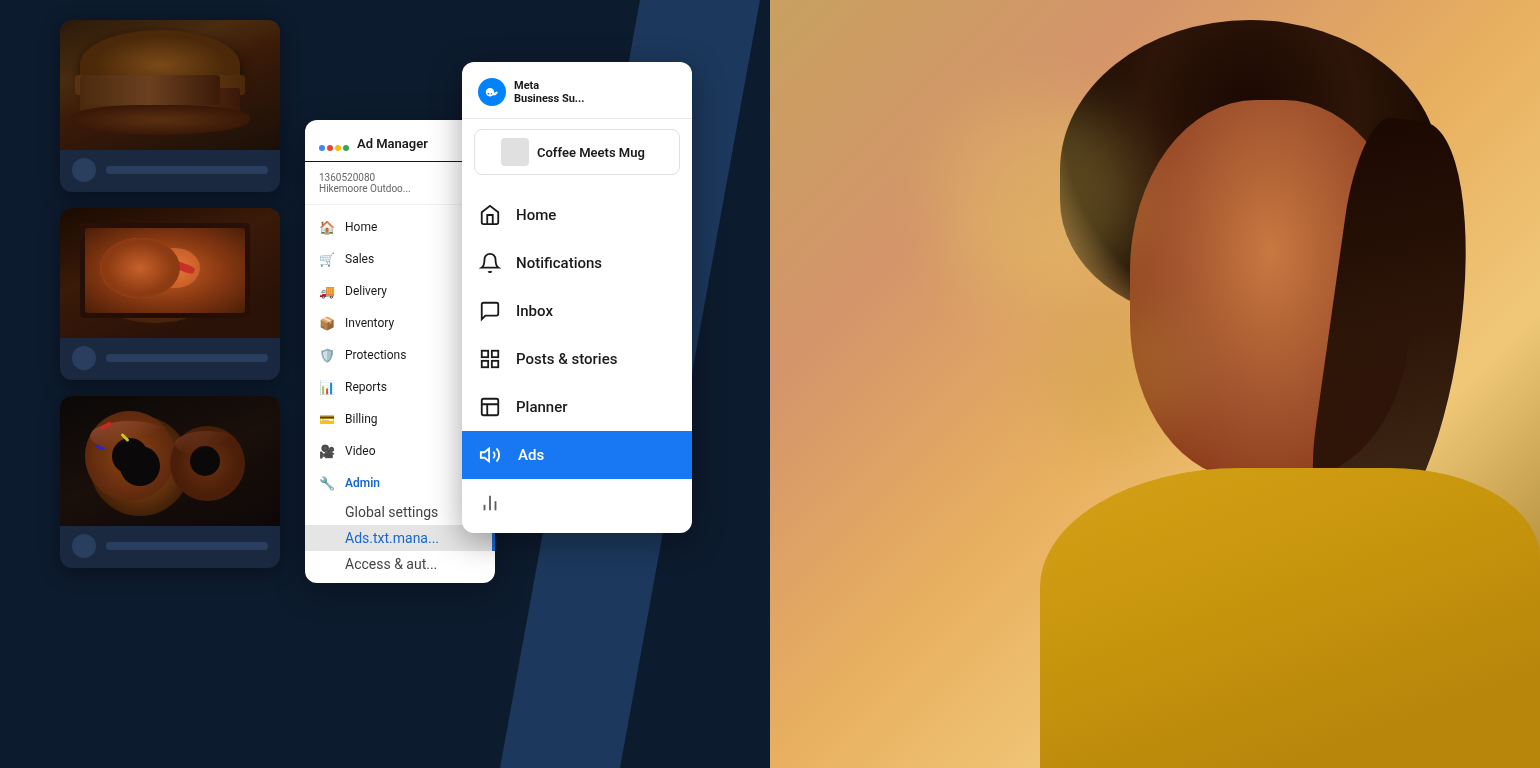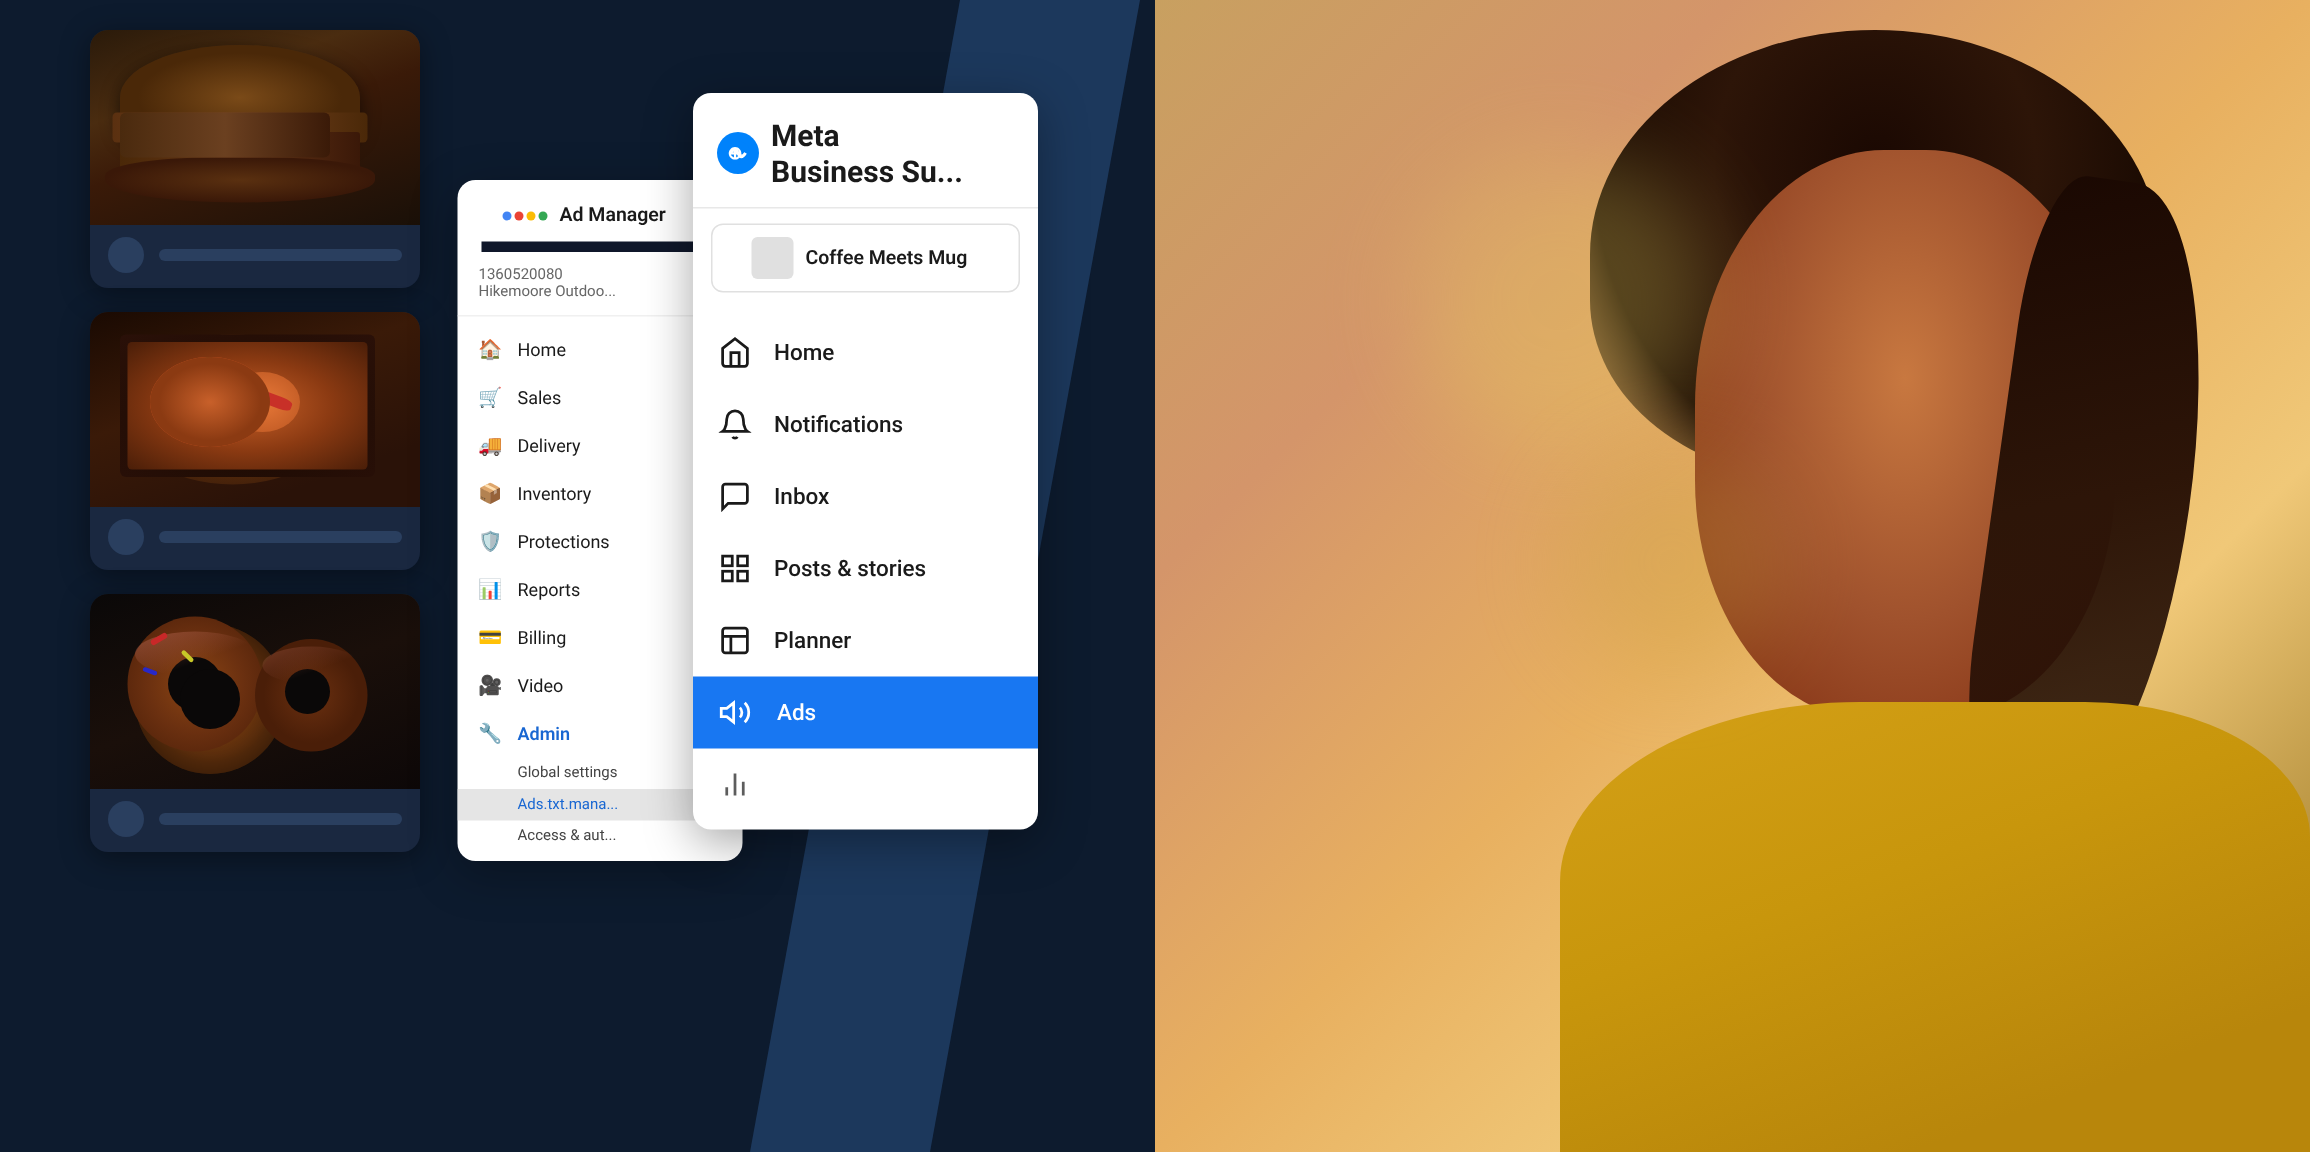--- a/index.html
+++ b/index.html
@@ -161,25 +161,24 @@
       width: 190px;
       background: #ffffff;
       border-radius: 12px;
       box-shadow: 0 8px 32px rgba(0,0,0,0.3);
       z-index: 10;
       overflow: hidden;
     }
 
     .ad-manager-header {
       padding: 16px 14px 10px;
-      border-bottom: 7px solid #0f172a;
-      display: flex;
-      align-items: center;
+      border-bottom: 1px solid #0f172a;
+      display: flex;
+      align-items: flex-end;
       gap: 8px;
-      margin-left: 16px;
     }
 
     .google-logo {
       display: flex;
       gap: 2px;
       flex-shrink: 0;
     }
 
     .google-dot {
       width: 6px;
@@ -223,21 +222,21 @@
       font-size: 13px;
       flex-shrink: 0;
     }
 
     .ad-nav-item.blue-text {
       color: #1967d2;
     }
 
     .ad-nav-sub {
       padding: 5px 14px 5px 40px;
-      font-size: 10px;
+      font-size: 14px;
       color: #444;
       cursor: pointer;
     }
 
     .ad-nav-sub.active-sub {
       background: #e5e5e5;
       color: #1967d2;
       border-right: 3px solid #1967d2;
     }
 
@@ -256,21 +255,21 @@
 
     .meta-header {
       padding: 16px 16px 12px;
       border-bottom: 1px solid #e8e8e8;
       display: flex;
       align-items: center;
       gap: 8px;
     }
 
     .meta-title {
-      font-size: 20px;
+      font-size: 11px;
       font-weight: 700;
       color: #1a1a1a;
       line-height: 1.2;
     }
 
     .business-selector {
       margin: 10px 12px;
       padding: 8px 26px;
       border: 1px solid #e0e0e0;
       border-radius: 8px;

